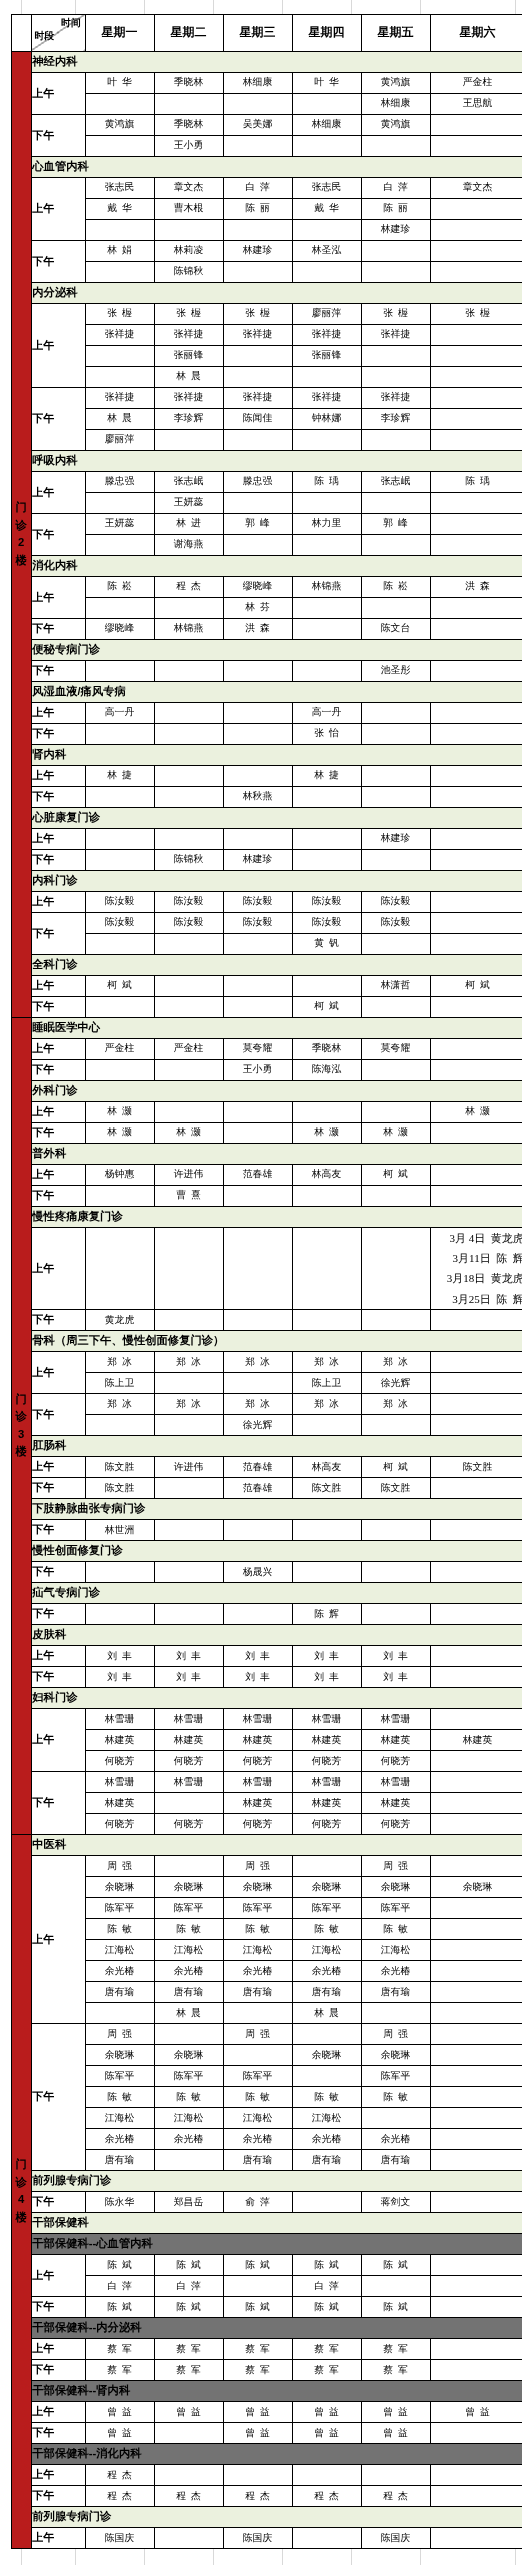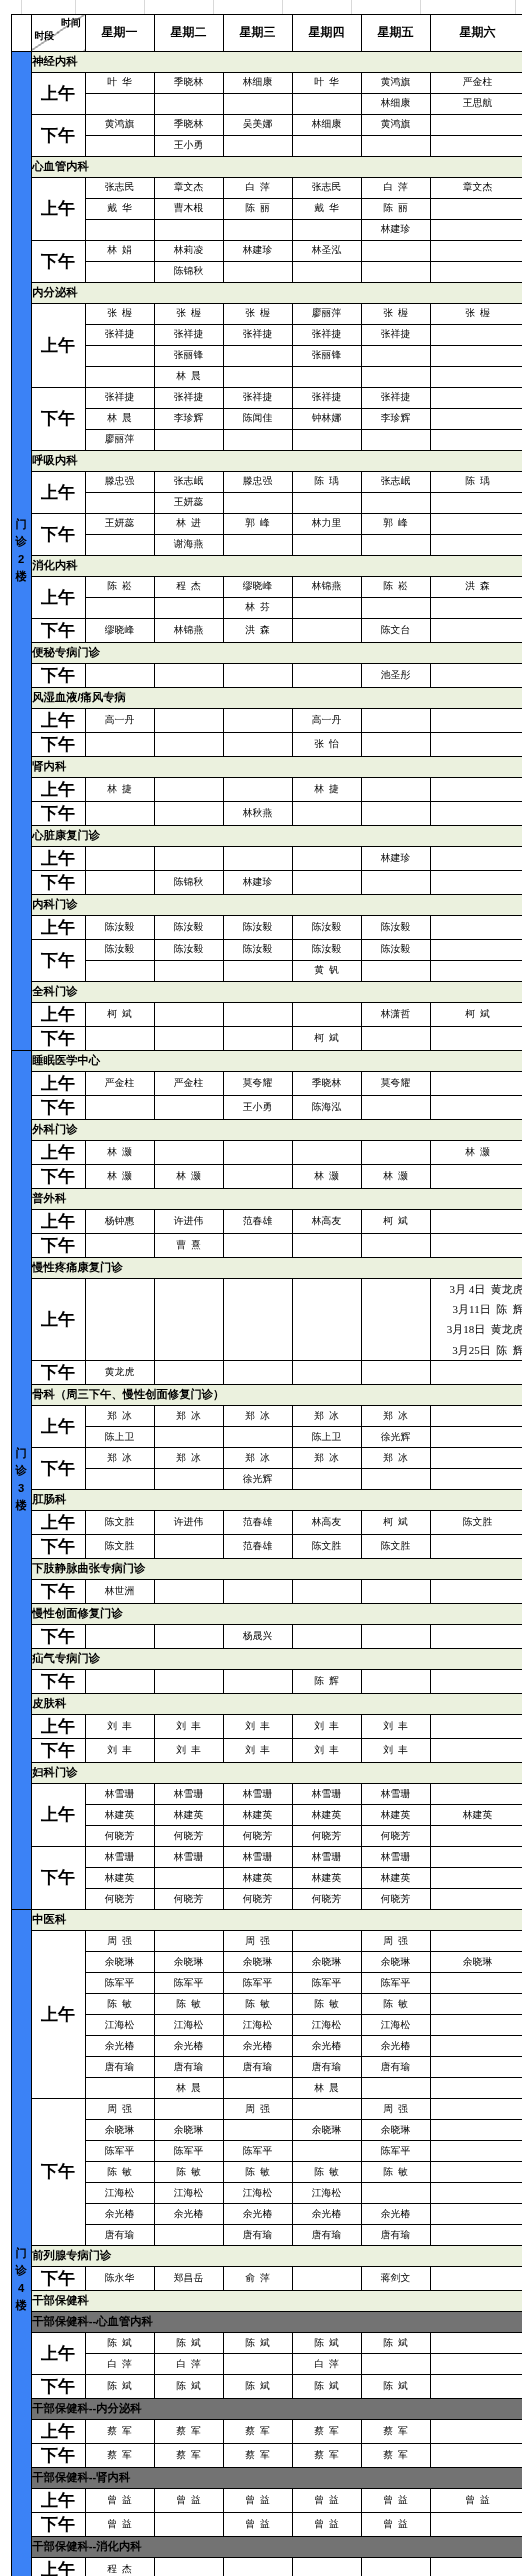--- a/index.html
+++ b/index.html
@@ -20,29 +20,29 @@
 
   th.day { font-size: 12px; font-weight: bold; color: #000; background: #fff; }
 
   
   th.corner { position: relative; background:
       linear-gradient(to bottom right, transparent 49.3%, #555 49.3%, #555 50.7%, transparent 50.7%);
       font-weight: bold; font-size: 9.8px; }
   th.corner .t { position: absolute; top: 2.3px; right: 3.8px; }
   th.corner .b { position: absolute; bottom: 8px; left: 3px; }
 
-  td.floor { background: #3b82f6; vertical-align: middle; padding: 0; }
+  td.floor { background: #b91c1c; vertical-align: middle; padding: 0; }
   td.floor .fl { width: 12.8px; margin: 0 auto; font-weight: bold; font-size: 11.3px;
       line-height: 1.55; text-align: center; word-break: break-all; }
 
   td.sec { background: #ebf1de; font-weight: bold; font-size: 11.3px; text-align: left;
       height: 21px; color: #000; }
   td.sub { background: #737373; font-weight: bold; font-size: 11.3px; text-align: left; }
 
-  td.slot { font-weight: bold; font-size: 17px; text-align: center; background: #fff; }
+  td.slot { font-weight: bold; font-size: 11px; background: #fff; }
 
   td.cell { font-family: "Liberation Serif", serif; font-size: 9.8px; text-align: center;
       white-space: pre-wrap; line-height: 1.25; color: #000; background: #fff; }
   td.cell.multi { text-align: right; font-size: 11px; line-height: 1.85; padding-left: 2.3px; }
 </style>
 </head>
 <body>
 
 <div class="sheet">
   <div class="gridrow top">

